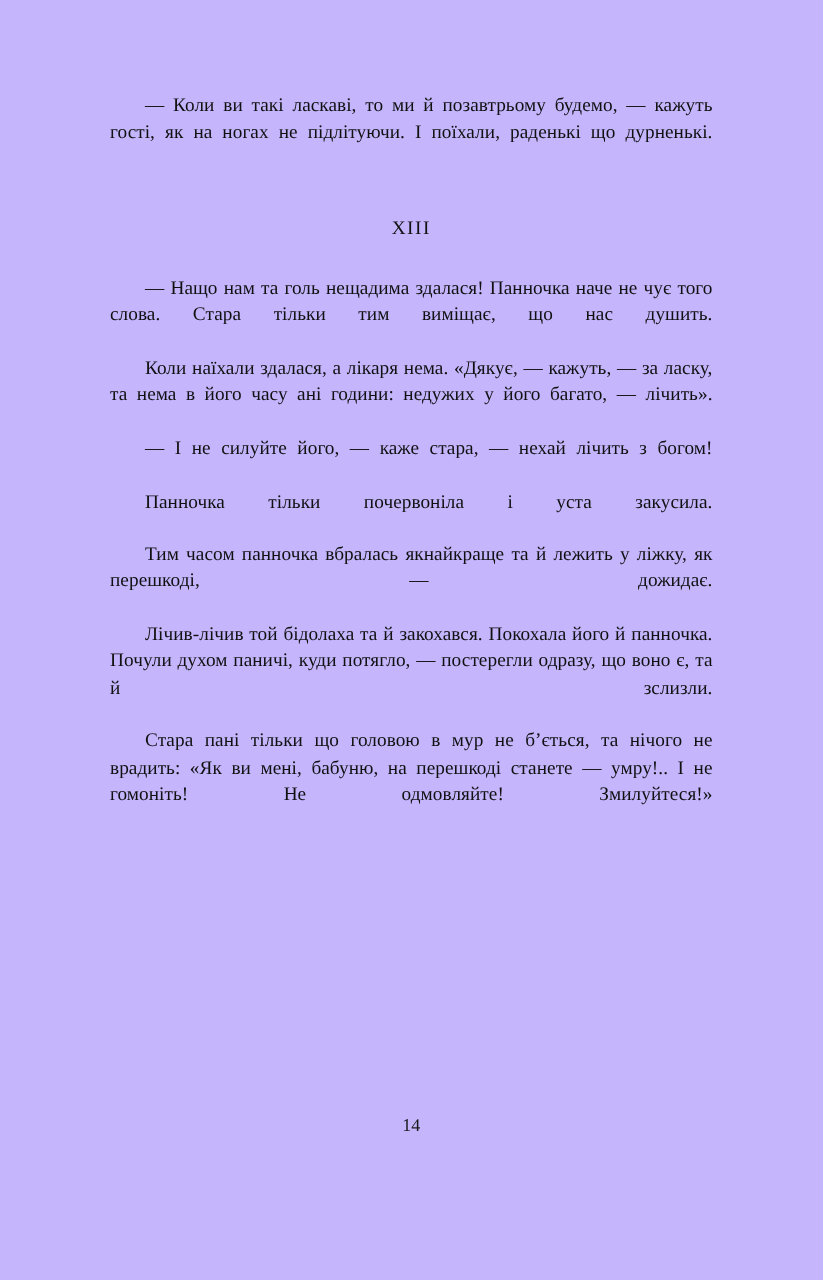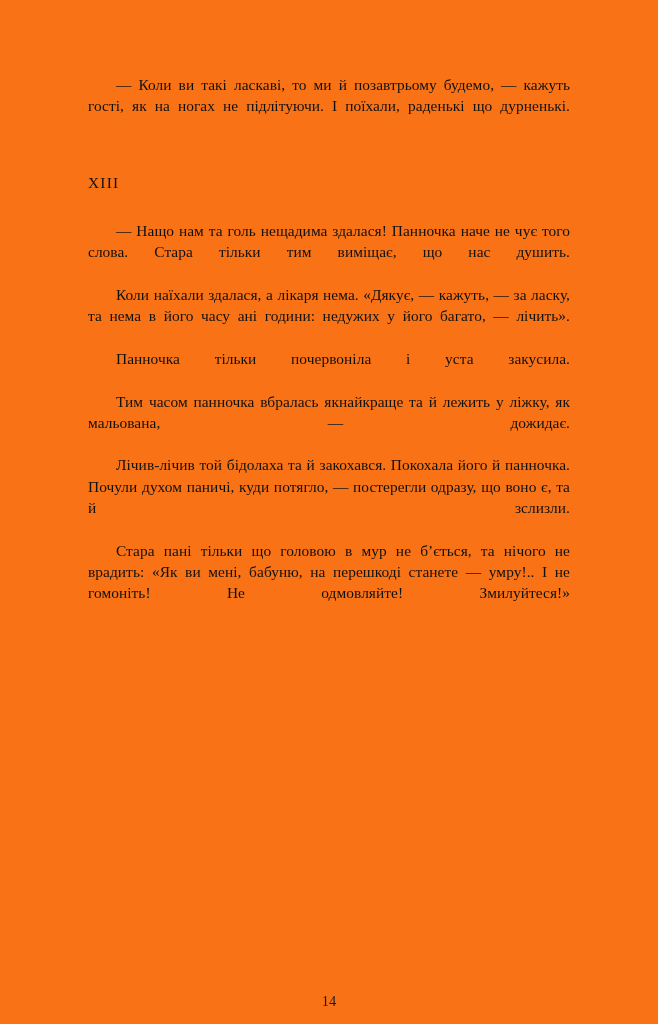--- a/index.html
+++ b/index.html
@@ -16,21 +16,21 @@
     color: #111111;
     -webkit-font-smoothing: antialiased;
   }
 
   .page {
     position: absolute;
     left: 0;
     top: 0;
     width: 658px;
     height: 1024px;
-    background: #f97316;
+    background: #c4b5fd;
     overflow: hidden;
   }
 
   .text-block {
     position: absolute;
     left: 88px;
     top: 74px;
     width: 482px;
   }
 
@@ -49,34 +49,35 @@
   
   p.para::after {
     content: "";
     display: inline-block;
     width: 100%;
   }
 
   .chapter-heading {
     margin: 0;
     padding: 0;
+    text-align: center;
     text-indent: 0;
     font-size: 15.4px;
     line-height: 21.3px;
     font-weight: normal;
     letter-spacing: 1.2px;
   }
 
   .spacer-before-heading { height: 34px; }
   .spacer-after-heading  { height: 27px; }
 
   .page-number {
     position: absolute;
     left: 0;
-    top: 992px;
+    top: 892px;
     width: 658px;
     text-align: center;
     font-size: 14.4px;
     line-height: 18px;
     color: #1a1a1a;
   }
 </style>
 </head>
 <body>
 
@@ -90,26 +91,27 @@
 
     <p class="chapter-heading">XIII</p>
 
     <div class="spacer-after-heading"></div>
 
 
     <p class="para">— Нащо нам та голь нещадима здалася! Панночка наче не чує того слова. Стара тільки тим виміщає, що нас душить.</p>
 
     <p class="para">Коли наїхали здалася, а лікаря нема. «Дякує, — кажуть, — за ласку, та нема в його часу ані години: недужих у його багато, — лічить».</p>
 
+    <p class="para">— І не силуйте його, — каже стара, — нехай лічить з богом!</p>
 
     <p class="para">Панночка тільки почервоніла і уста закусила.</p>
 
 
 
-    <p class="para">Тим часом панночка вбралась якнайкраще та й лежить у ліжку, як мальована, — дожидає.</p>
+    <p class="para">Тим часом панночка вбралась якнайкраще та й лежить у ліжку, як перешкоді, — дожидає.</p>
 
 
 
     <p class="para">Лічив-лічив той бідолаха та й закохався. Покохала його й панночка. Почули духом паничі, куди потягло, — постерегли одразу, що воно є, та й зслизли.</p>
 
     <p class="para">Стара пані тільки що головою в мур не б’ється, та нічого не врадить: «Як ви мені, бабуню, на перешкоді станете — умру!.. І не гомоніть! Не одмовляйте! Змилуйтеся!»</p>
 
   </div>
 
   <div class="page-number">14</div>

